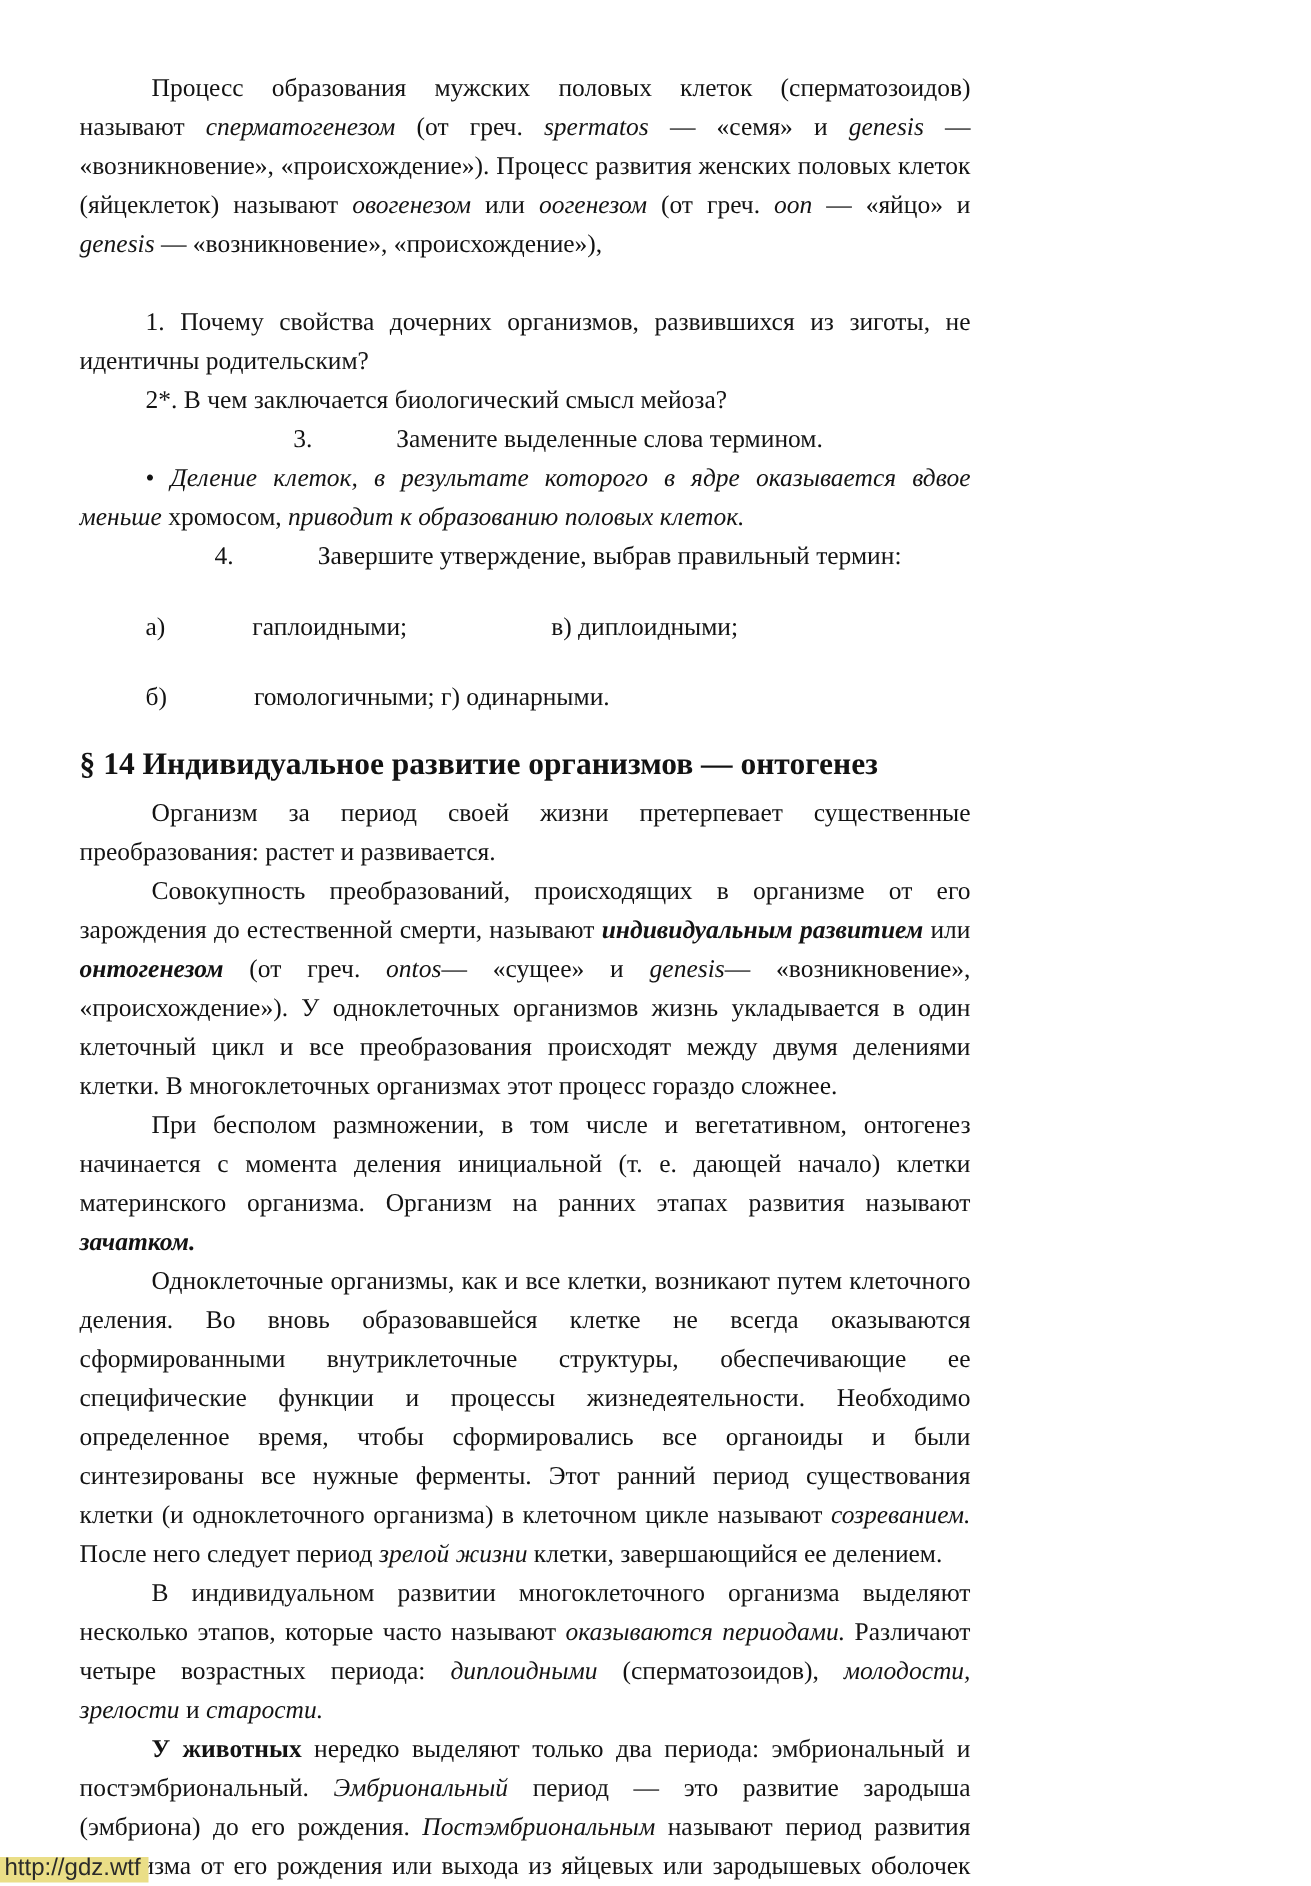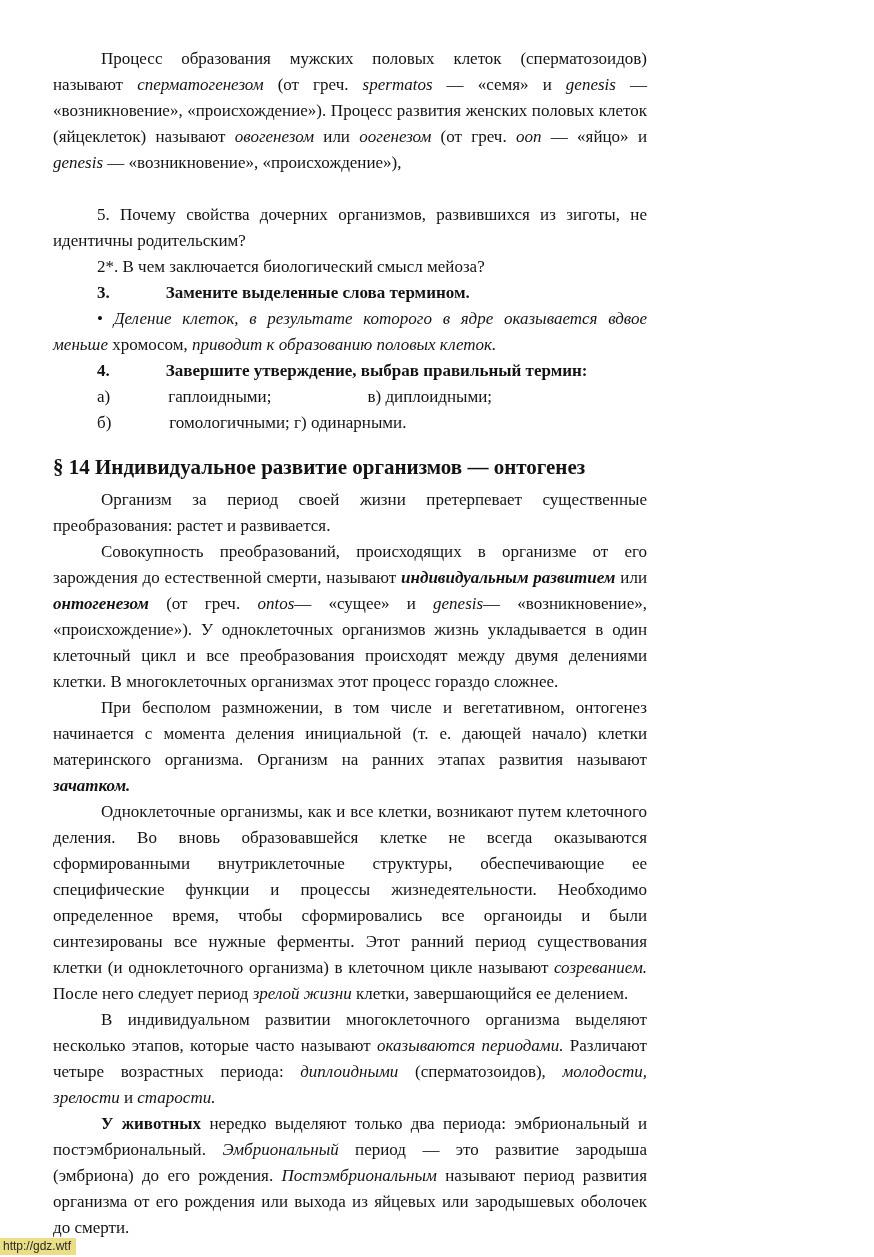--- a/index.html
+++ b/index.html
@@ -21,46 +21,46 @@
   .i  { font-style:italic; }
   .b  { font-weight:bold; }
   .bi { font-weight:bold; font-style:italic; }
   .qblock { margin-top:26px; }
   .heading {
     font-size:21px; font-weight:bold;
     line-height:30px;
     margin:16px 0 5px 0;
     text-align:left;
   }
-  .tabrow { text-align:left;font-weight:bold; }
+  .tabrow { text-align:center; }
   .tabrow .num     { display:inline-block; margin-left:44px; }
   .tabrow .tabtext { display:inline-block; margin-left:56px; }
   .optrow { text-align:left; }
   .optrow .letter  { display:inline-block; margin-left:44px; }
-  .optrow .term    { display:inline-block; margin-left:58px; }
+  .optrow .term    { display:inline-block; margin-left:58px;margin-top:21px; }
   .optrow .second  { display:inline-block; margin-left:96px; }
   .stem { text-align:left; text-indent:44px; }
   .watermark {
     position:absolute; left:0; bottom:2px;
     background:#eade87;
     color:#2a2a2a;
     font-family:"Liberation Sans", sans-serif;
-    font-size:12px; line-height:16px;
+    font-size:16px; line-height:16px;
     padding:0 5px 1px 3px;
   }
 </style>
 </head>
 <body>
 
 <div class="page">
 
   <p class="ind"><span>Процесс образования мужских половых клеток (сперматозоидов) называют </span><span class="i">сперматогенезом</span><span> (от греч. </span><span class="i">spermatos</span><span> — «семя» и </span><span class="i">genesis</span><span> — «возникновение», «происхождение»). Процесс развития женских половых клеток (яйцеклеток) называют </span><span class="i">овогенезом</span><span> или </span><span class="i">оогенезом</span><span> (от греч. </span><span class="i">oon</span><span> — «яйцо» и </span><span class="i">genesis</span><span> — «возникновение», «происхождение»),</span></p>
 
   <div class="qblock">
-    <p class="qind">5. Почему свойства дочерних организмов, развившихся из зиготы, не идентичны родительским?</p>
+    <p class="qind">1. Почему свойства дочерних организмов, развившихся из зиготы, не идентичны родительским?</p>
     <p class="qind">2*. В чем заключается биологический смысл мейоза?</p>
     <p class="tabrow"><span class="num">3.</span><span class="tabtext">Замените выделенные слова термином.</span></p>
     <p class="qind"><span>• </span><span class="i">Деление клеток, в результате которого в ядре оказывается вдвое меньше </span><span>хромосом, </span><span class="i">приводит к образованию половых клеток.</span></p>
     <p class="tabrow"><span class="num">4.</span><span class="tabtext">Завершите утверждение, выбрав правильный термин:</span></p>
     <p class="optrow"><span class="letter">а)</span><span class="term">гаплоидными;</span><span class="second">в) диплоидными;</span></p>
     <p class="optrow"><span class="letter">б)</span><span class="term">гомологичными; г) одинарными.</span></p>
   </div>
 
   <div class="heading">§ 14 Индивидуальное развитие организмов — онтогенез</div>
 

